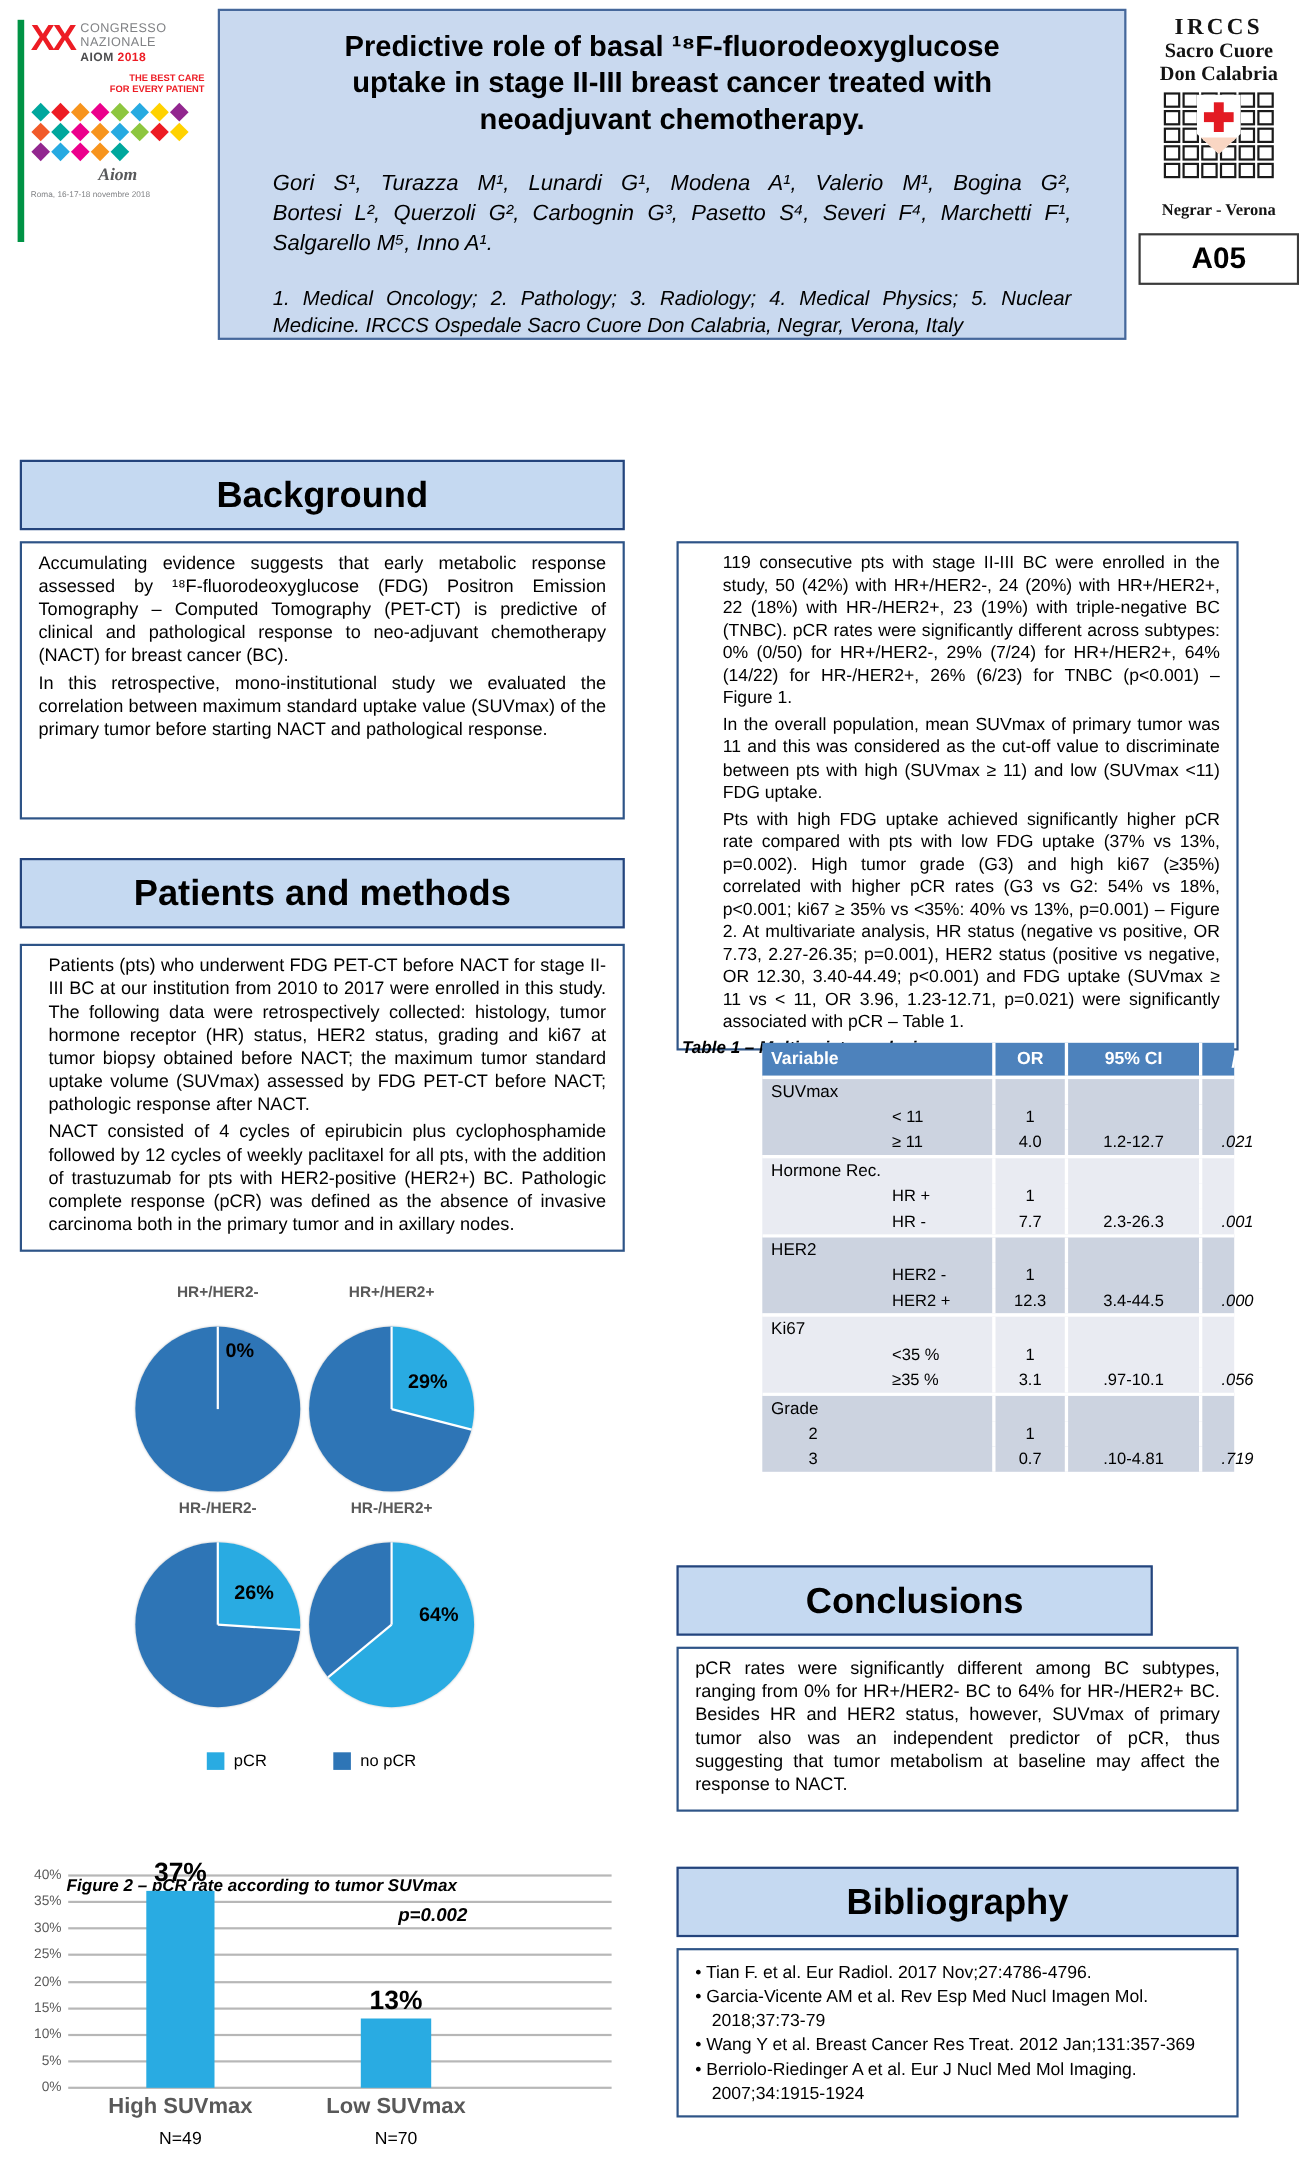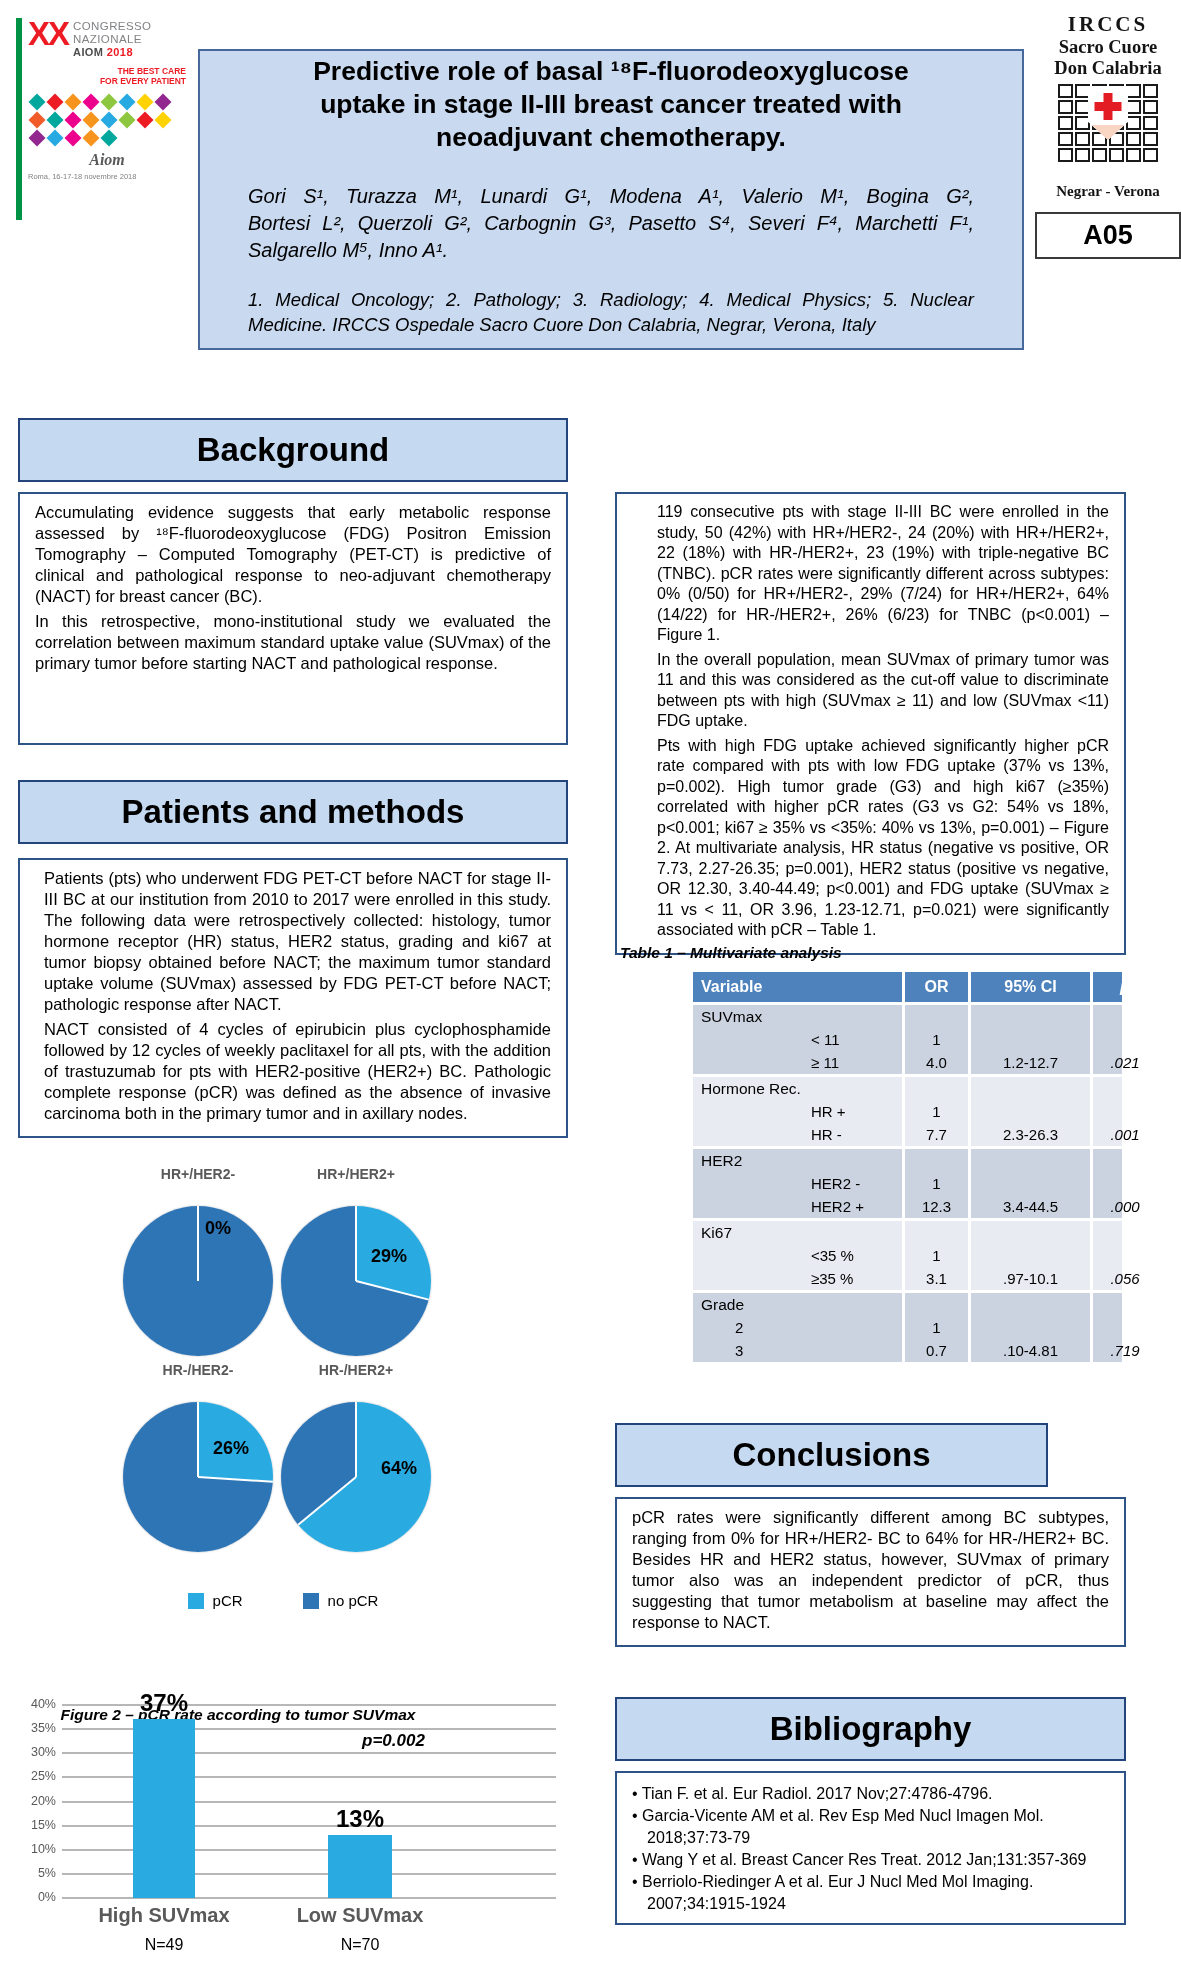--- a/index.html
+++ b/index.html
@@ -18,21 +18,21 @@
   #aiom-brandyear .red{color:#ed1c24;}
   #aiom-tagline{color:#ed1c24;font-size:8.5px;font-weight:bold;text-align:right;line-height:10px;margin-top:7px;}
   #aiom-mosaic{margin-top:7px;width:160px;display:flex;flex-wrap:wrap;}
   .mosaic-diamond{width:12px;height:12px;transform:rotate(45deg);margin:3px;}
   #aiom-logoword{margin-top:4px;text-align:center;font-family:"Liberation Serif","DejaVu Serif",serif;
                  font-style:italic;font-weight:bold;font-size:16px;color:#58595b;}
   #aiom-footer{margin-top:3px;font-size:7.5px;color:#808285;}
 
   
   #title-box{position:absolute;left:198px;top:8px;width:826px;height:301px;background:#c9d9ef;
-             border:2px solid #46689b;padding:4px 48px;margin-top:41px;}
+             border:2px solid #46689b;padding:16px 48px;}
   #poster-title{font-weight:bold;font-size:26.5px;line-height:33px;text-align:center;}
   #authors{margin-top:29px;font-style:italic;font-size:20px;line-height:27px;}
   #affiliations{margin-top:23px;font-style:italic;font-size:18.5px;line-height:25px;}
   .jline{text-align:justify;text-align-last:justify;}
   .jline.last{text-align:left;text-align-last:left;}
 
   
   #irccs{position:absolute;left:1035px;top:12px;width:146px;text-align:center;
          font-family:"Liberation Serif","DejaVu Serif",serif;color:#141414;}
   .irccs-l1{font-size:21px;font-weight:bold;letter-spacing:3px;}
@@ -65,21 +65,21 @@
   #pm-body{left:18px;top:858px;width:550px;min-height:264px;padding-left:24px;}
   #res-body{left:615px;top:492px;width:511px;min-height:388px;font-size:16px;line-height:20.5px;padding-left:40px;}
   #conc-body{left:615px;top:1497px;width:511px;min-height:116px;}
   #bib-body{left:615px;top:1771px;width:511px;min-height:142px;text-align:left;}
   #bib-body ul{margin:2px 0 0;padding:0;list-style:none;font-size:16px;line-height:22px;}
   #bib-body li{padding-left:15px;text-indent:-15px;}
   #bib-body li::before{content:"• ";}
 
   
   #tbl-caption{position:absolute;left:620px;top:944px;font-weight:bold;font-style:italic;font-size:15.5px;}
-  #t1{position:absolute;left:658px;top:972px;width:464px;font-size:15px;padding-left:35px;}
+  #t1{position:absolute;left:658px;top:948px;width:464px;font-size:15px;padding-left:35px;}
   #t1-header{display:grid;grid-template-columns:209px 66px 122px 67px;height:30px;background:#4d82bc;
              color:#fff;font-weight:bold;font-size:16px;}
   #t1-header .hc{display:flex;align-items:center;justify-content:center;border-left:3px solid #fff;}
   #t1-header .hc:first-child{justify-content:flex-start;padding-left:8px;border-left:none;}
   #t1-header .hc.pcol{font-style:italic;}
   .t1-group{display:grid;grid-template-columns:209px 66px 122px 67px;grid-auto-rows:23px;border-top:3px solid #fff;}
   #t1-groups .t1-group:nth-child(odd){background:#ccd3e0;}
   #t1-groups .t1-group:nth-child(even){background:#e9ebf2;}
   .tc{display:flex;align-items:center;}
   .tc.v{padding-left:8px;font-size:15.5px;}

